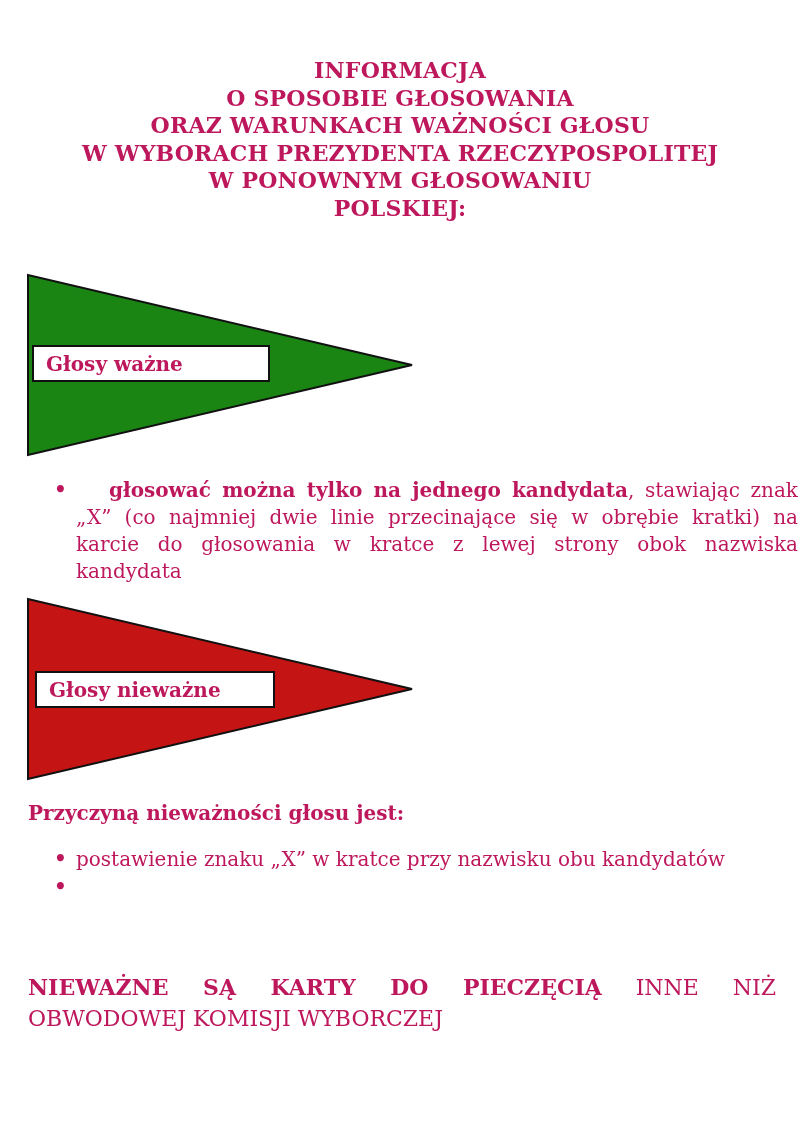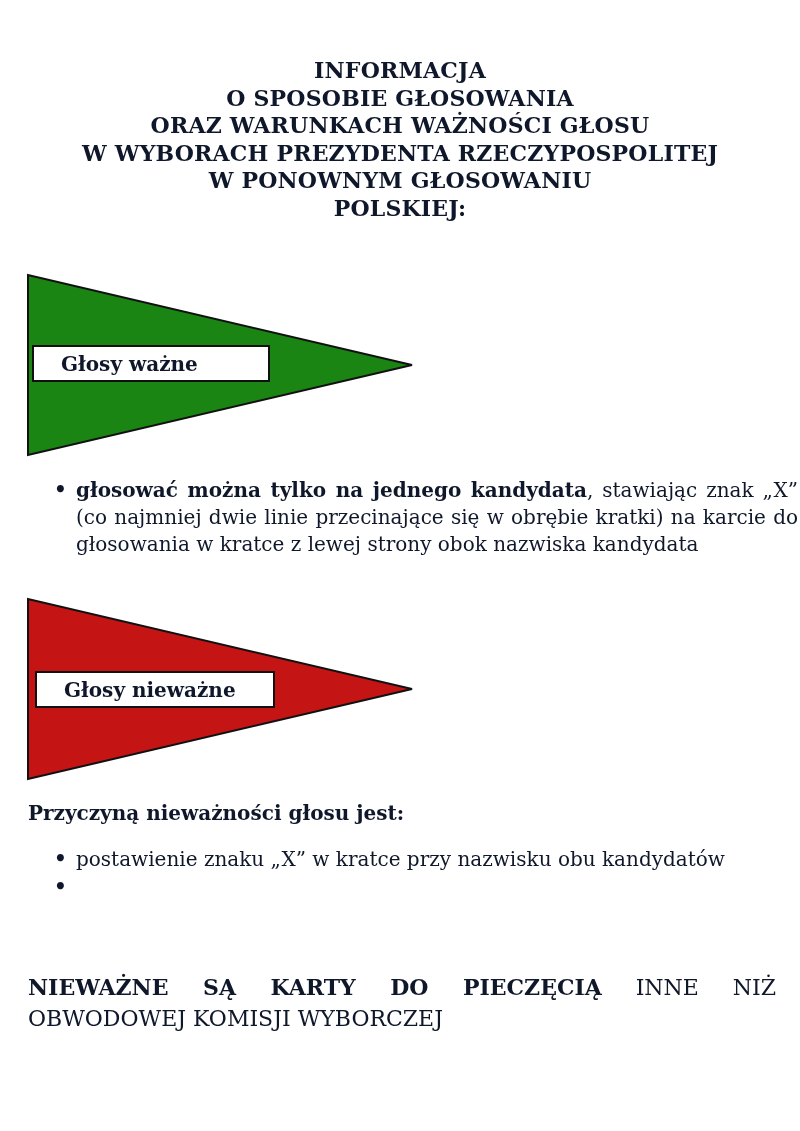--- a/index.html
+++ b/index.html
@@ -6,21 +6,21 @@
     margin: 0;
     padding: 0;
     background: #ffffff;
   }
   .page {
     position: relative;
     width: 800px;
     height: 1131px;
     background: #ffffff;
     font-family: "DejaVu Serif", serif;
-    color: #0f172a;
+    color: #be185d;
     overflow: hidden;
   }
 
   
   .title {
     position: absolute;
     top: 57px;
     left: 0;
     width: 100%;
     text-align: center;
@@ -43,21 +43,21 @@
 
   .fig-label {
     position: absolute;
     box-sizing: border-box;
     background: #ffffff;
     border: 2px solid #111111;
     font-weight: bold;
     font-size: 20px;
     display: flex;
     align-items: center;
-    padding-left: 27px;
+    padding-left: 12px;
   }
   .fig-label-green { left: 32px; top: 345px; width: 238px; height: 37px; }
   .fig-label-red   { left: 35px; top: 671px; width: 240px; height: 37px; }
 
   
   .bullet-item {
     position: relative;
     padding-left: 24px;
   }
   .bullet-dot {
@@ -68,21 +68,21 @@
   }
   .rule-bullet {
     position: absolute;
     left: 52px;
     top: 477px;
     width: 722px;
     font-size: 20px;
     line-height: 27px;
     text-align: justify;
   }
-  .rule-bold { font-weight: bold; }
+  .rule-bold { font-weight: bold; margin-left: 33px; }
 
   .reasons-heading {
     position: absolute;
     left: 28px;
     top: 801px;
     font-size: 20px;
     font-weight: bold;
   }
   .reasons-list {
     position: absolute;

